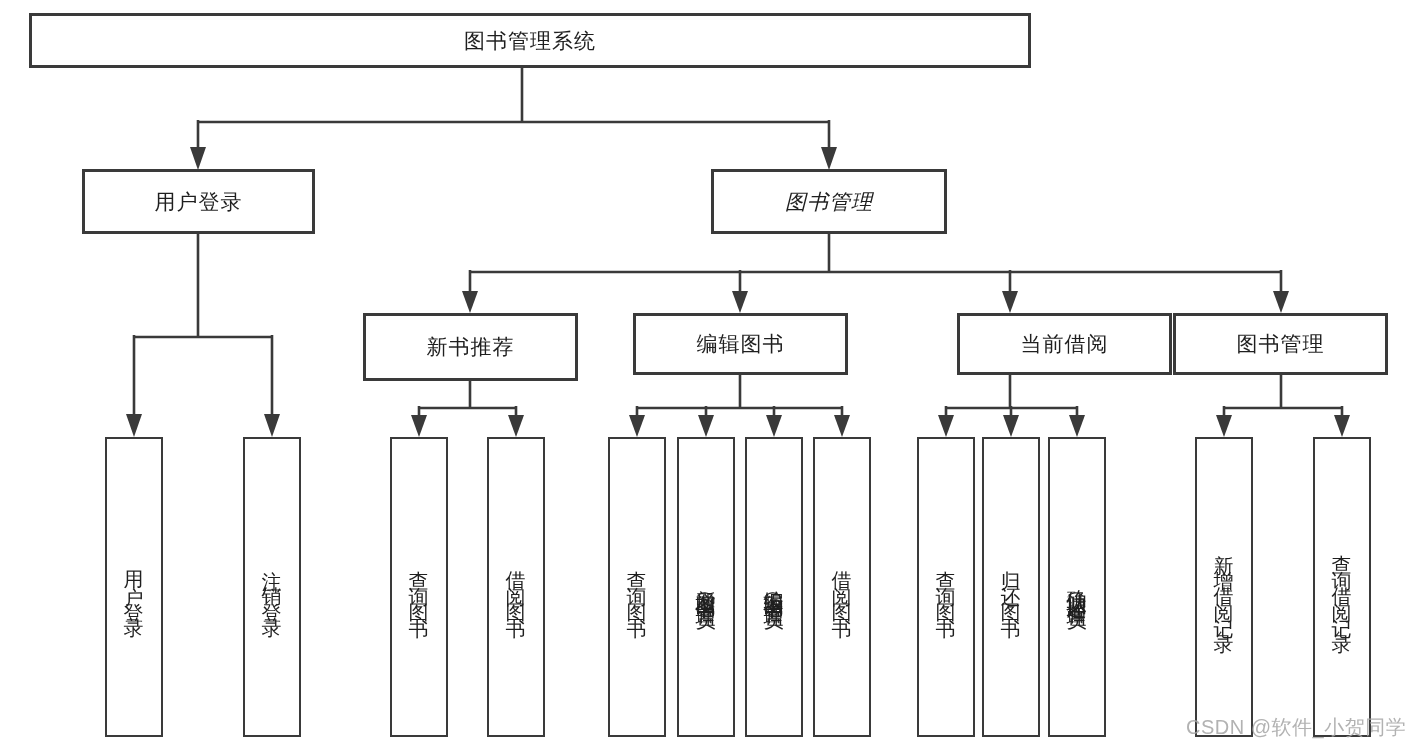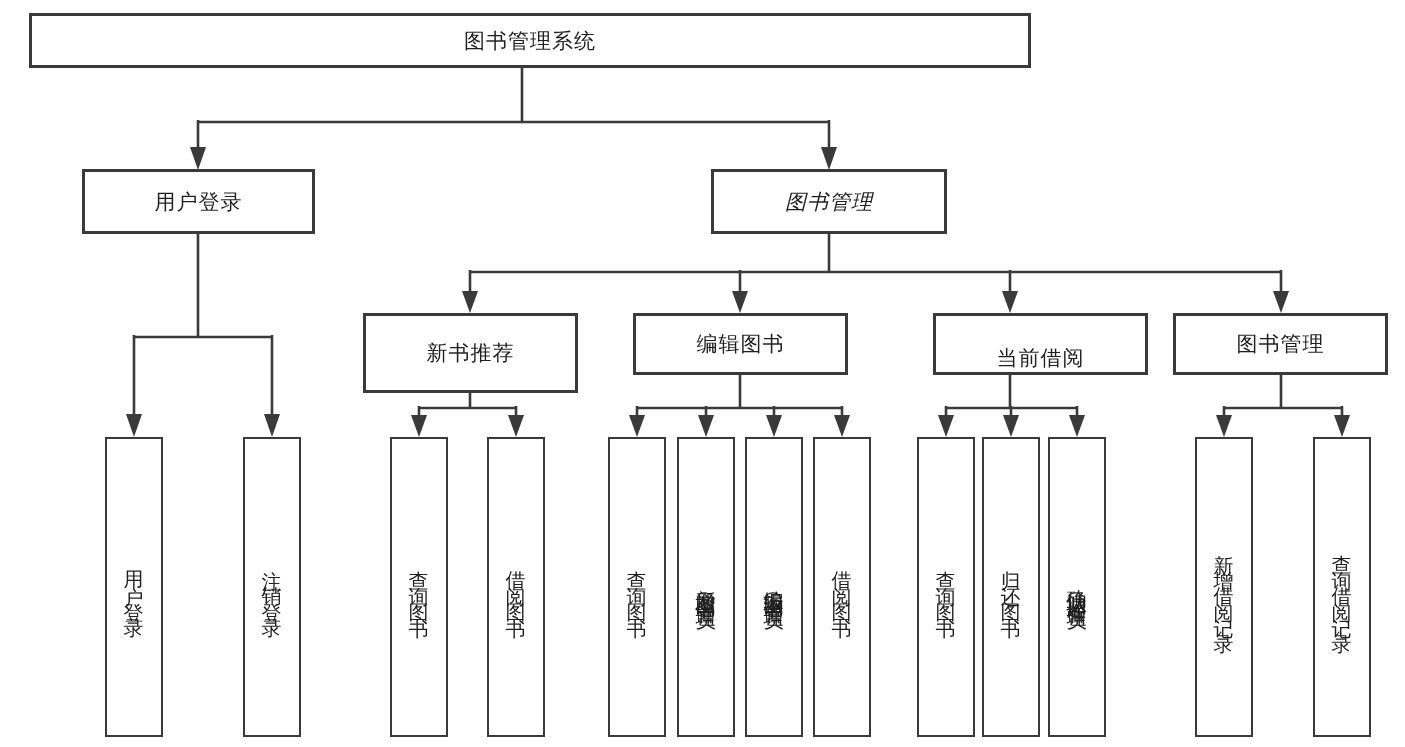--- a/index.html
+++ b/index.html
@@ -111,27 +111,27 @@
     <span class="hlabel">图书管理系统</span>
   </div>
 
   <div class="box" style="left:82px;top:169px;width:233px;height:65px;">
     <span class="hlabel">用户登录</span>
   </div>
   <div class="box" style="left:711px;top:169px;width:236px;height:65px;font-style:italic;">
     <span class="hlabel">图书管理</span>
   </div>
 
-  <div class="box" style="left:363px;top:313px;width:215px;height:80px;">
+  <div class="box" style="left:363px;top:313px;width:215px;height:68px;">
     <span class="hlabel">新书推荐</span>
   </div>
   <div class="box" style="left:633px;top:313px;width:215px;height:62px;">
     <span class="hlabel">编辑图书</span>
   </div>
-  <div class="box" style="left:933px;top:313px;width:215px;height:62px;align-items:flex-end;">
+  <div class="box" style="left:957px;top:313px;width:215px;height:62px;">
     <span class="hlabel">当前借阅</span>
   </div>
   <div class="box" style="left:1173px;top:313px;width:215px;height:62px;">
     <span class="hlabel">图书管理</span>
   </div>
 
   <div class="vbox" style="left:105px;top:437px;width:58px;height:300px;">
     <span class="vlabel" style="letter-spacing: 16px;">用户登录</span>
   </div>
   <div class="vbox" style="left:243px;top:437px;width:58px;height:300px;">
@@ -168,14 +168,15 @@
     <span class="vlabel" style="letter-spacing: 3px;">确认归还（管理员）</span>
   </div>
 
   <div class="vbox" style="left:1195px;top:437px;width:58px;height:300px;">
     <span class="vlabel" style="letter-spacing: 16px;">新增借阅记录</span>
   </div>
   <div class="vbox" style="left:1313px;top:437px;width:58px;height:300px;">
     <span class="vlabel" style="letter-spacing: 16px;">查询借阅记录</span>
   </div>
 
+  <div id="watermark">CSDN @软件_小贺同学</div>
 
 </div>
 
 </body></html>

